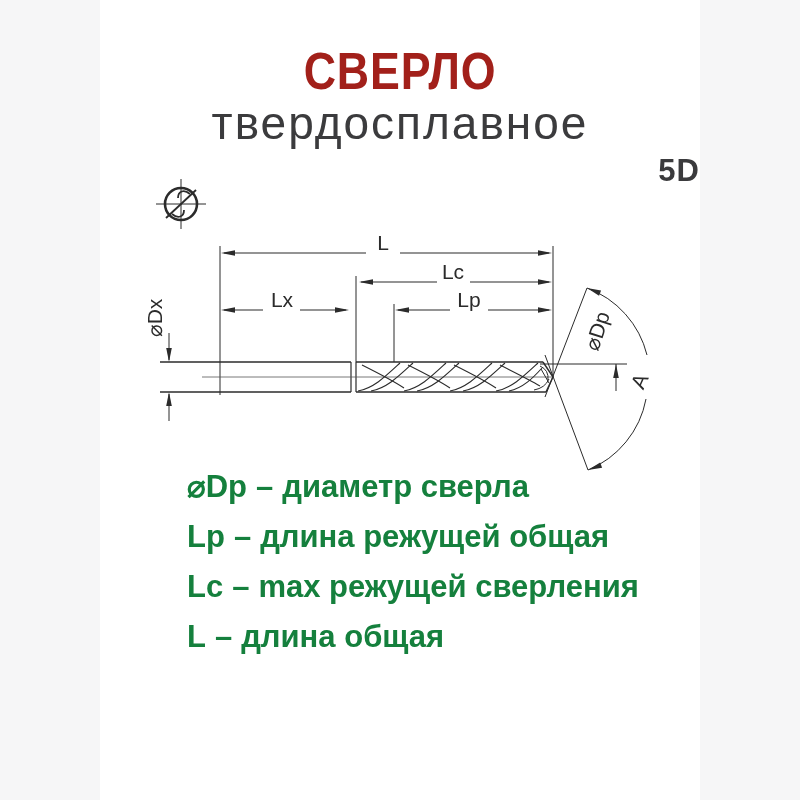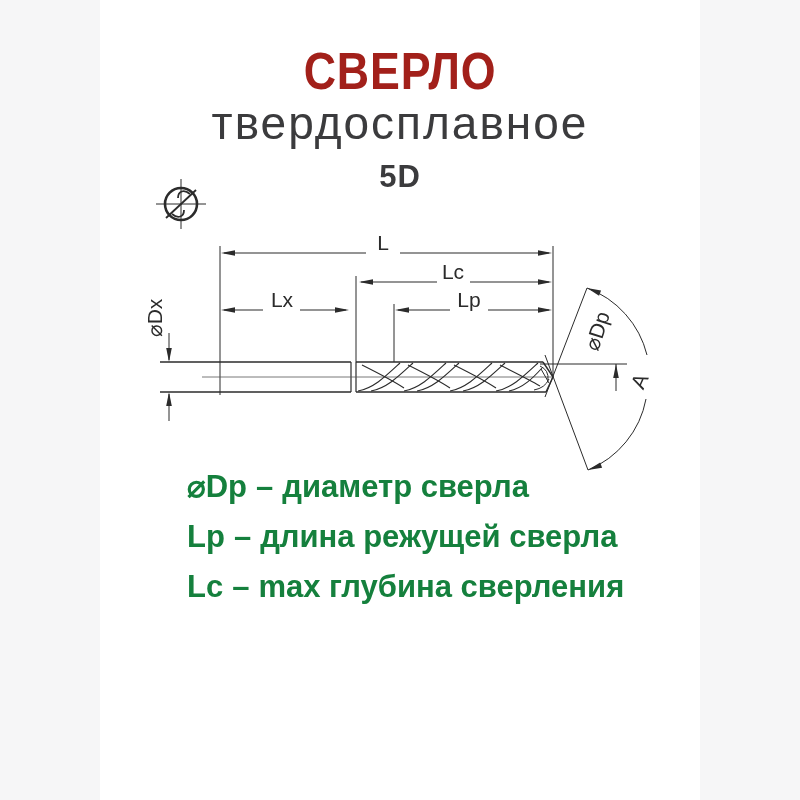--- a/index.html
+++ b/index.html
@@ -7,21 +7,21 @@
        font-family:"Liberation Sans", sans-serif;}
   .root{position:relative;width:800px;height:800px;background:#ffffff;}
   .side-band{position:absolute;top:0;width:100px;height:800px;background:#f6f6f7;}
   .side-band.left{left:0;}
   .side-band.right{left:700px;}
 
   .header{position:absolute;left:100px;top:44px;width:600px;text-align:center;color:#3b3b3d;}
   .title{display:inline-block;font-size:52px;font-weight:700;color:#a2201a;
          letter-spacing:1px;transform:scaleX(.86);transform-origin:center;line-height:54px;}
   .subtitle{font-size:46px;font-weight:500;letter-spacing:2px;line-height:50px;margin-top:0;}
-  .variant{font-size:31px;font-weight:700;letter-spacing:1px;line-height:34px;margin-top:12px;}
+  .variant{font-size:31px;font-weight:700;letter-spacing:1px;line-height:34px;margin-top:6px;text-align:right;}
 
   .diagram{position:absolute;left:100px;top:170px;width:600px;height:320px;}
   .diagram svg{display:block;width:600px;height:320px;}
   .diagram text{font-family:"Liberation Sans",sans-serif;font-size:21px;fill:#2b2b2b;}
 
   .legend{position:absolute;left:187px;top:462px;width:480px;color:#15803d;}
   .legend-row{height:50px;line-height:50px;font-size:31px;font-weight:600;white-space:nowrap;}
   .legend-term{font-weight:700;}
   .legend-sep{margin:0 9px;font-weight:700;}
 </style>
@@ -147,19 +147,22 @@
         </g>
       </g>
     </svg>
   </div>
 
   <div class="legend">
     <div class="legend-row">
       <span class="legend-term">⌀Dp</span><span class="legend-sep">–</span><span>диаметр сверла</span>
     </div>
     <div class="legend-row">
-      <span class="legend-term">Lp</span><span class="legend-sep">–</span><span>длина режущей сверла</span>
+      <span class="legend-term">Lp</span><span class="legend-sep">–</span><span>длина режущей общая</span>
     </div>
     <div class="legend-row">
-      <span class="legend-term">Lc</span><span class="legend-sep">–</span><span>max глубина сверления</span>
+      <span class="legend-term">Lc</span><span class="legend-sep">–</span><span>max режущей сверления</span>
+    </div>
+    <div class="legend-row">
+      <span class="legend-term">L</span><span class="legend-sep">–</span><span>длина общая</span>
     </div>
   </div>
 </div>
 
 </body></html>

